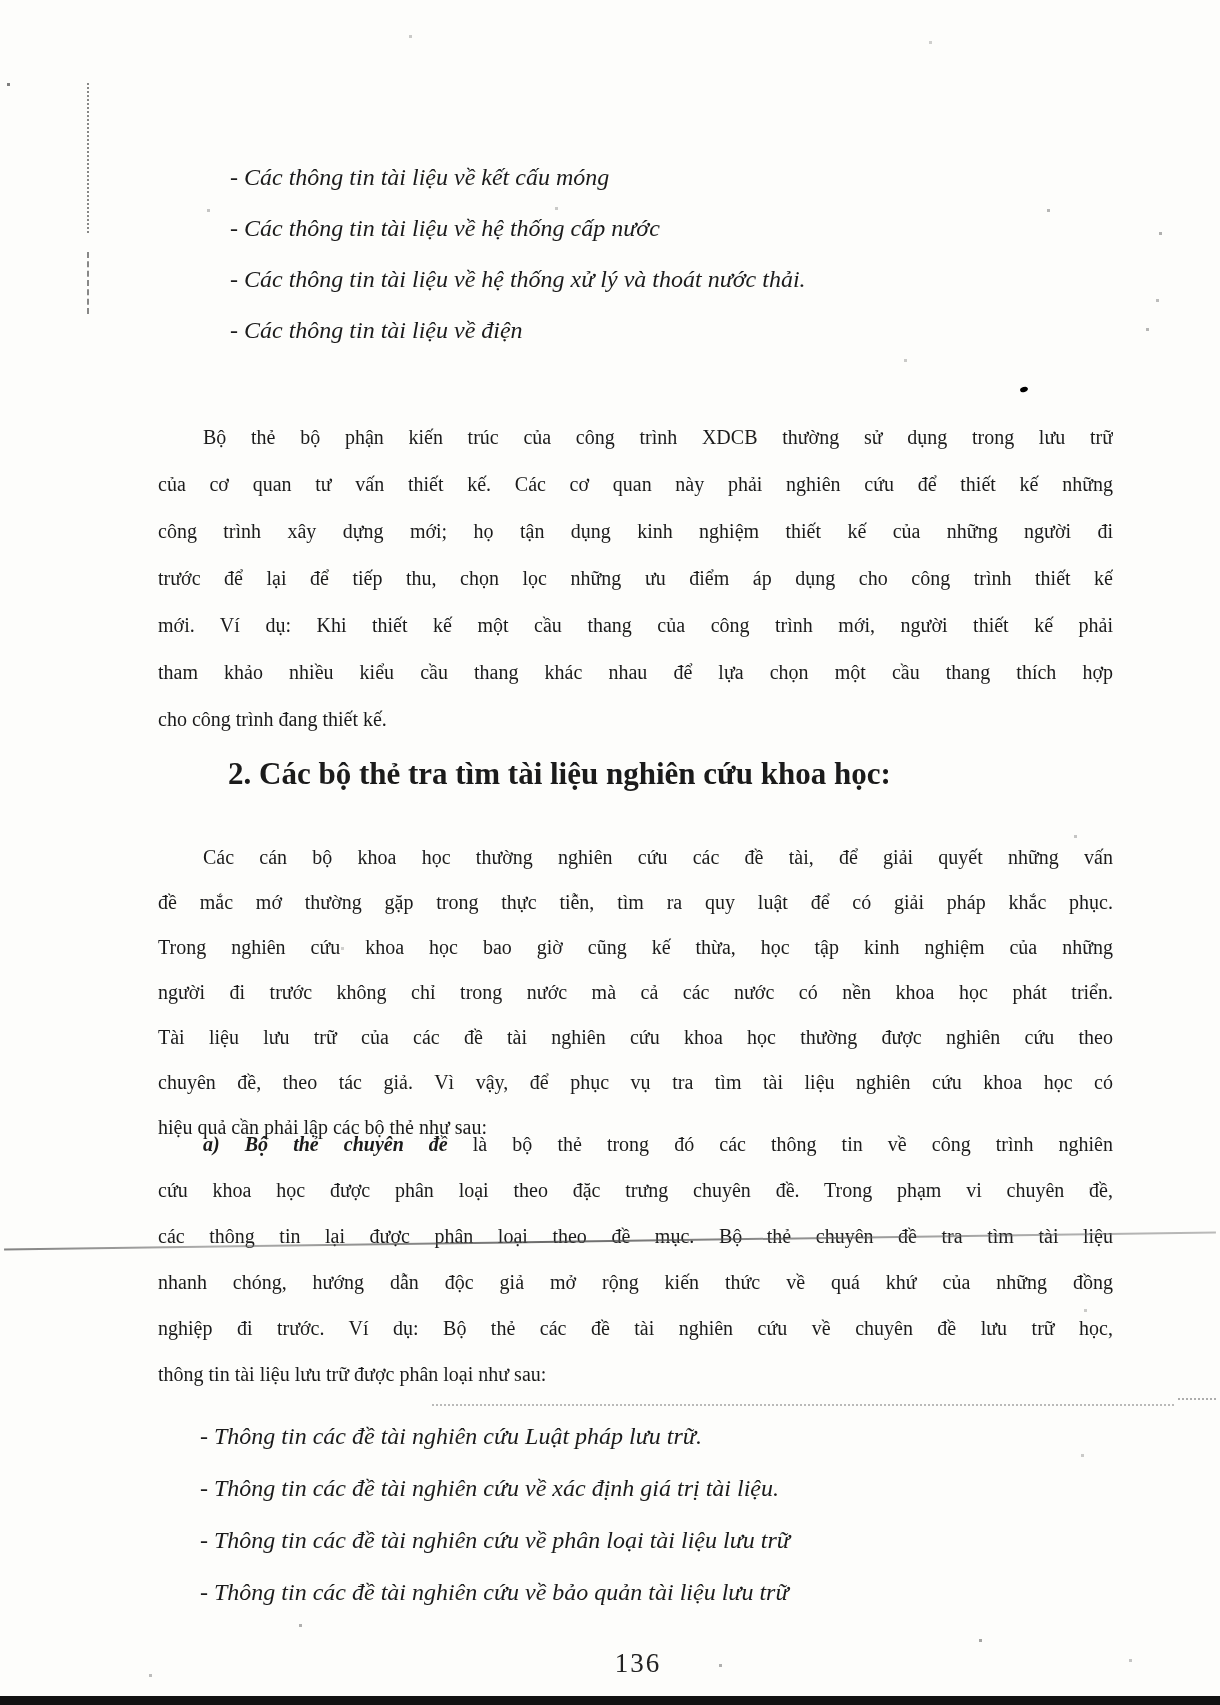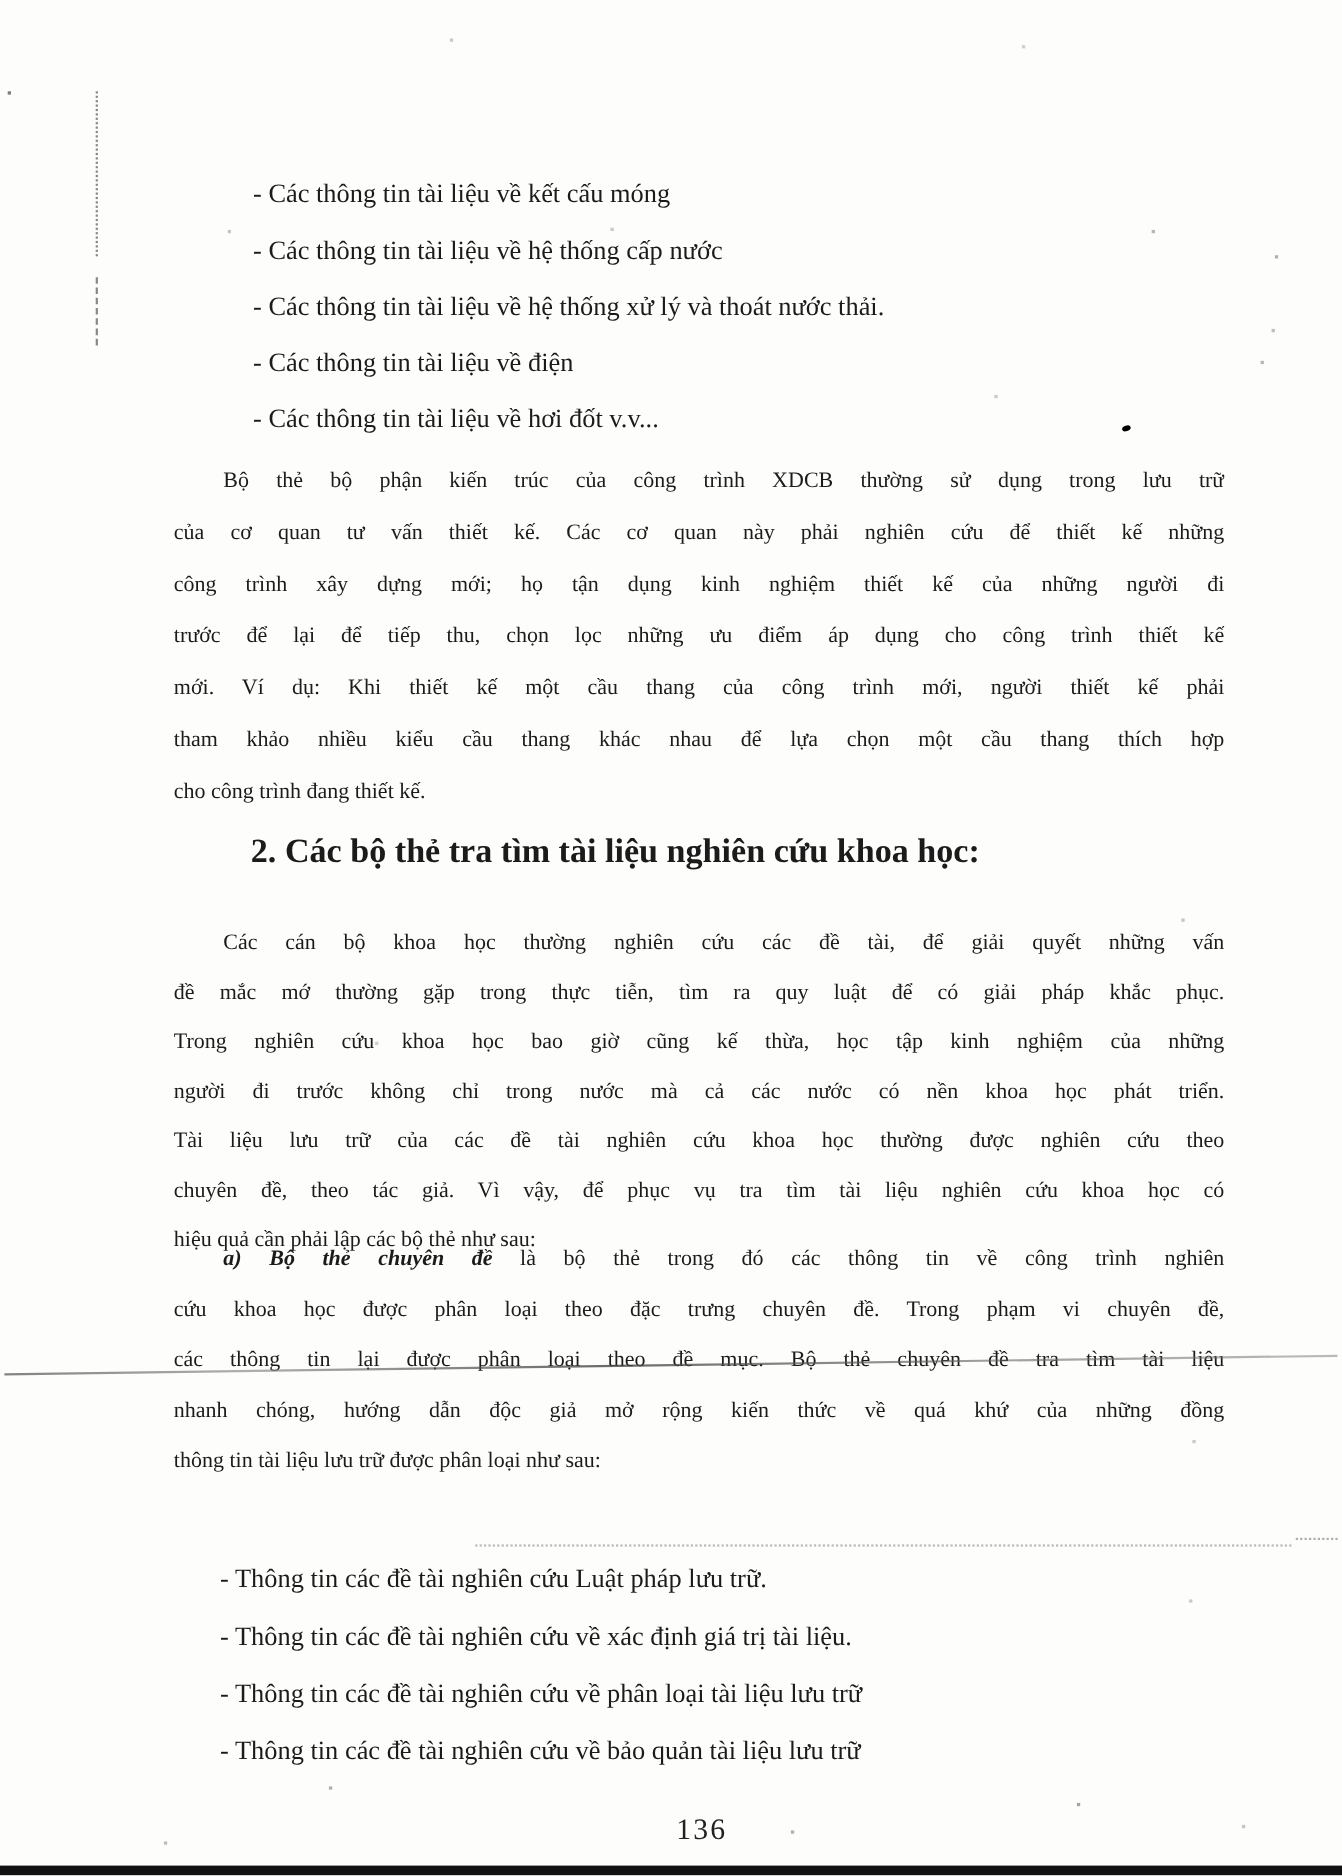--- a/index.html
+++ b/index.html
@@ -8,21 +8,21 @@
     width: 1220px;
     height: 1705px;
     margin: 0 auto;
     background: #fdfdfb;
     overflow: hidden;
     font-family: "Liberation Serif", "DejaVu Serif", serif;
     color: #1b1b1b;
   }
   
   .block { position: absolute; }
-  .bullets { list-style: none; margin: 0; padding: 0; font-size: 24px; }
+  .bullets { list-style: none; margin: 0; padding: 0; font-size: 24px; font-style: italic; }
   .bullets-top { top: 152px; left: 230px; }
   .bullets-top li { height: 51px; line-height: 51px; white-space: nowrap; }
   .bullets-bottom { top: 1410px; left: 200px; }
   .bullets-bottom li { height: 52px; line-height: 52px; white-space: nowrap; }
   .para { font-size: 20px; left: 158px; width: 955px; }
   .para .line {
     text-align: justify;
     text-align-last: justify;
     overflow: hidden;
   }
@@ -118,21 +118,20 @@
 
   <div class="left-dotted-a"></div>
   <div class="left-dotted-b"></div>
   <div class="specks"></div>
 
   <ul class="bullets bullets-top block">
     <li>- Các thông tin tài liệu về kết cấu móng</li>
     <li>- Các thông tin tài liệu về hệ thống cấp nước</li>
     <li>- Các thông tin tài liệu về hệ thống xử lý và thoát nước thải.</li>
     <li>- Các thông tin tài liệu về điện</li>
-    <li>- Các thông tin tài liệu về hơi đốt v.v...</li>
   </ul>
 
   <div class="ink-dot"></div>
 
   <div class="para para1 block">
     <div class="line indent">Bộ thẻ bộ phận kiến trúc của công trình XDCB thường sử dụng trong lưu trữ</div>
     <div class="line">của cơ quan tư vấn thiết kế. Các cơ quan này phải nghiên cứu để thiết kế những</div>
     <div class="line">công trình xây dựng mới; họ tận dụng kinh nghiệm thiết kế của những người đi</div>
     <div class="line">trước để lại để tiếp thu, chọn lọc những ưu điểm áp dụng cho công trình thiết kế</div>
     <div class="line">mới. Ví dụ: Khi thiết kế một cầu thang của công trình mới, người thiết kế phải</div>
@@ -152,20 +151,21 @@
     <div class="line last">hiệu quả cần phải lập các bộ thẻ như sau:</div>
   </div>
 
   <div class="para para3 block">
     <div class="line indent">
       <span class="lead-bi">a) Bộ thẻ chuyên đề</span><span> là bộ thẻ trong đó các thông tin về công trình nghiên</span>
     </div>
     <div class="line">cứu khoa học được phân loại theo đặc trưng chuyên đề. Trong phạm vi chuyên đề,</div>
     <div class="line">các thông tin lại được phân loại theo đề mục. Bộ thẻ chuyên đề tra tìm tài liệu</div>
     <div class="line">nhanh chóng, hướng dẫn độc giả mở rộng kiến thức về quá khứ của những đồng</div>
+    <div class="line">nghiệp đi trước. Ví dụ: Bộ thẻ các đề tài nghiên cứu về chuyên đề lưu trữ học,</div>
     <div class="line last">thông tin tài liệu lưu trữ được phân loại như sau:</div>
   </div>
 
   <div class="pencil-strike"></div>
   <div class="faint-dotted-rule"></div>
   <div class="faint-dotted-rule-right"></div>
 
   <ul class="bullets bullets-bottom block">
     <li>- Thông tin các đề tài nghiên cứu Luật pháp lưu trữ.</li>
     <li>- Thông tin các đề tài nghiên cứu về xác định giá trị tài liệu.</li>

